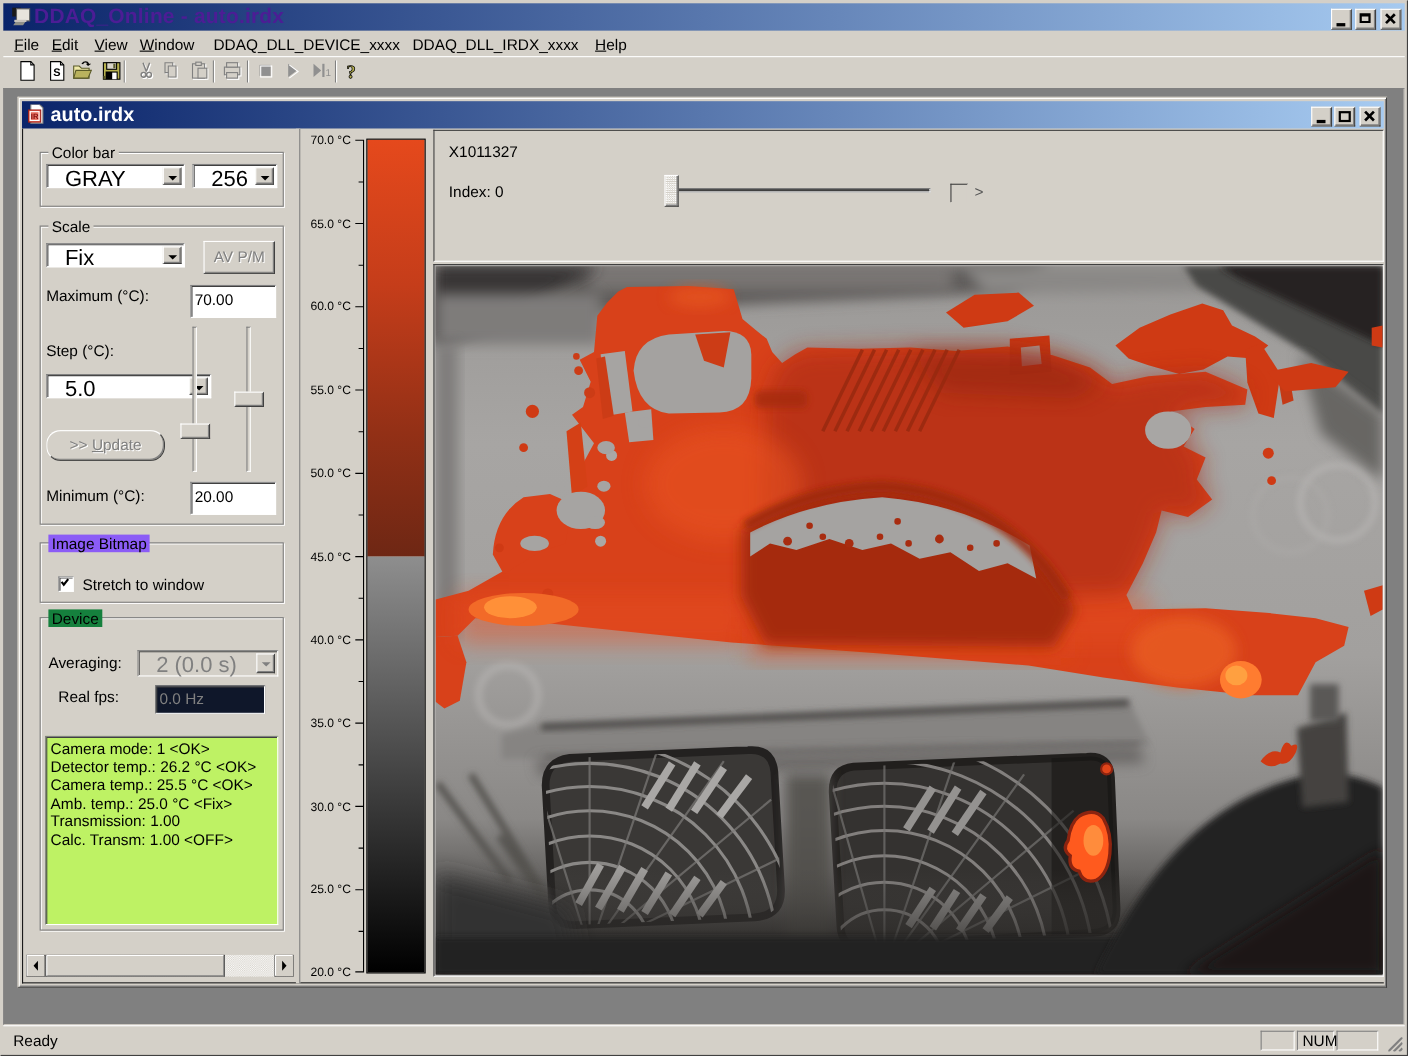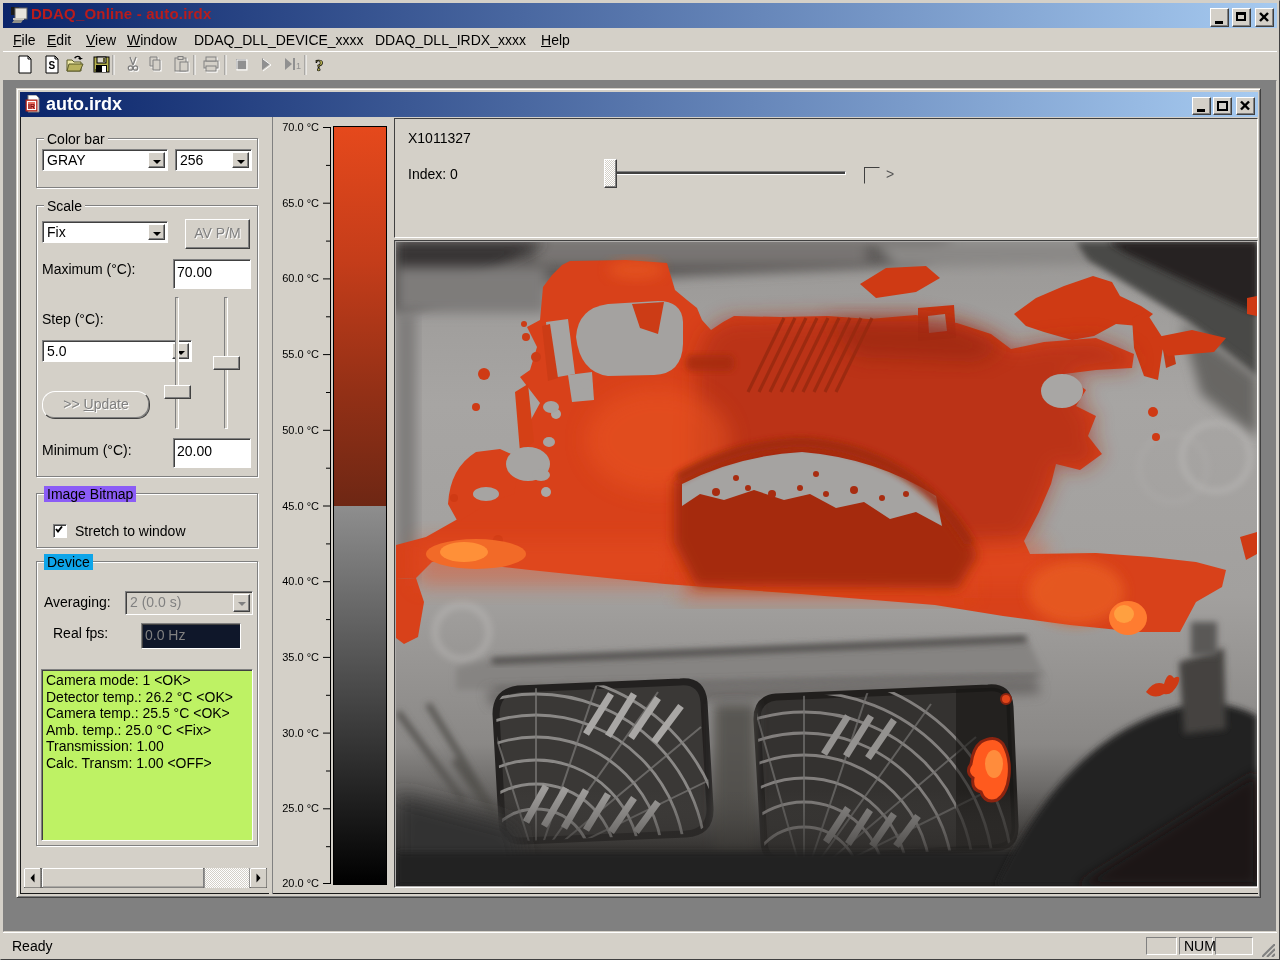--- a/index.html
+++ b/index.html
@@ -6,35 +6,35 @@
 *{box-sizing:border-box;}
 .abs{position:absolute;}
 .txt{font-size:14px;color:#000;white-space:nowrap;}
 .sunken{border:1px solid;border-color:#808080 #fff #fff #808080;box-shadow:inset 1px 1px 0 #404040;}
 .raisedbtn{background:#d4d0c8;border:1px solid;border-color:#fff #404040 #404040 #fff;box-shadow:inset -1px -1px 0 #808080;}
 .gray3d{color:#808080;text-shadow:1px 1px 0 #fff;}
 .group{border:1px solid #808080;box-shadow:1px 1px 0 #fff,inset 1px 1px 0 #fff;}
 .combo{background:#fff;border:1px solid;border-color:#808080 #fff #fff #808080;box-shadow:inset 1px 1px 0 #404040;}
 .combo .cb-btn{position:absolute;right:2px;top:2px;bottom:2px;width:17px;background:#d4d0c8;border:1px solid;border-color:#fff #404040 #404040 #fff;box-shadow:inset -1px -1px 0 #808080;}
 .cb-arrow{position:absolute;left:4px;top:7px;width:0;height:0;border:4px solid transparent;border-top:4px solid #000;}
-.combo .cv{position:absolute;left:4px;top:2px;font-size:14px;}
+.combo .cv{position:absolute;left:16px;top:2px;font-size:20px;}
 </style></head>
 <body>
 
 <div class="abs" style="left:0;top:0;width:1280px;height:960px;background:#d4d0c8;border:1px solid;border-color:#d4d0c8 #404040 #404040 #d4d0c8;"></div>
 
 <div class="abs" style="left:3px;top:3px;width:1274px;height:25px;background:linear-gradient(to right,#0a246a,#a6caf0);"></div>
 <div class="abs" style="left:11px;top:5px;width:17px;height:19px;">
 <svg width="17" height="19" viewBox="0 0 17 19">
 <rect x="0" y="2" width="8" height="8" fill="#1a1a1a"></rect>
 <rect x="4" y="3" width="12" height="11" fill="#e8e4dc" stroke="#606060" stroke-width="1"></rect>
 <rect x="2" y="13" width="11" height="2" fill="#c8c4bc"></rect>
 <path d="M3 15 L12 15 L10 18 L1 18 Z" fill="#909088"></path>
 </svg></div>
-<div class="abs" style="left:31px;top:5px;font-size:15px;font-weight:bold;color:#b91c1c;letter-spacing:0.2px;">DDAQ_Online - auto.irdx</div>
+<div class="abs" style="left:31px;top:5px;font-size:19px;font-weight:bold;color:#4c1d95;letter-spacing:0.2px;">DDAQ_Online - auto.irdx</div>
 
 <div class="abs raisedbtn" style="left:1210px;top:8px;width:19px;height:19px;">
     <div class="abs" style="left:4px;top:12px;width:8px;height:3px;background:#000;"></div>
   </div>
 <div class="abs raisedbtn" style="left:1232px;top:8px;width:19px;height:19px;">
     <div class="abs" style="left:3px;top:3px;width:10px;height:9px;border:2px solid #000;border-top-width:3px;"></div>
   </div>
 <div class="abs raisedbtn" style="left:1255px;top:8px;width:19px;height:19px;"><svg width="17" height="17">
       <g stroke="#000" stroke-width="2.4">
         <line x1="4" y1="4" x2="12" y2="12"></line>
@@ -259,21 +259,21 @@
 <div class="abs group" style="left:36px;top:493px;width:222px;height:55px;"></div>
 <div class="abs txt" style="left:44px;top:486px;background:#8b5cf6;padding:0 3px;">Image Bitmap</div>
 <div class="abs sunken" style="left:53px;top:524px;width:14px;height:14px;background:#fff;">
 <svg width="10" height="10" style="position:absolute;left:0px;top:0px;">
         <path d="M2 4 L4 6.5 L8 1.5" stroke="#000" stroke-width="2" fill="none"></path>
       </svg>
 </div>
 <div class="abs txt" style="left:75px;top:523px;">Stretch to window</div>
 
 <div class="abs group" style="left:36px;top:561px;width:222px;height:285px;"></div>
-<div class="abs txt" style="left:44px;top:554px;background:#0ea5e9;padding:0 3px;">Device</div>
+<div class="abs txt" style="left:44px;top:554px;background:#15803d;padding:0 3px;">Device</div>
 <div class="abs txt" style="left:44px;top:594px;">Averaging:</div>
 <div class="abs combo" style="left:125px;top:591px;width:128px;height:24px;background:#d4d0c8;">
       <span class="cv" style="color:#808080;">2 (0.0 s)</span>
       <div class="cb-btn">
         <div class="cb-arrow" style="border-top-color:#808080;"></div>
       </div>
     </div>
 <div class="abs txt" style="left:53px;top:625px;">Real fps:</div>
 <div class="abs sunken" style="left:141px;top:623px;width:100px;height:26px;background:#0f172a;">
       <div class="txt" style="margin:3px 0 0 3px;color:#808080;">0.0 Hz</div>

